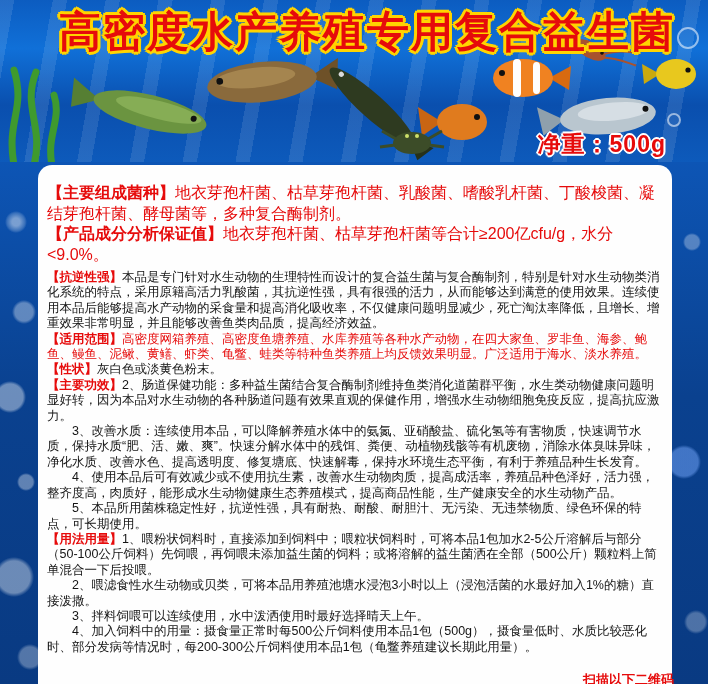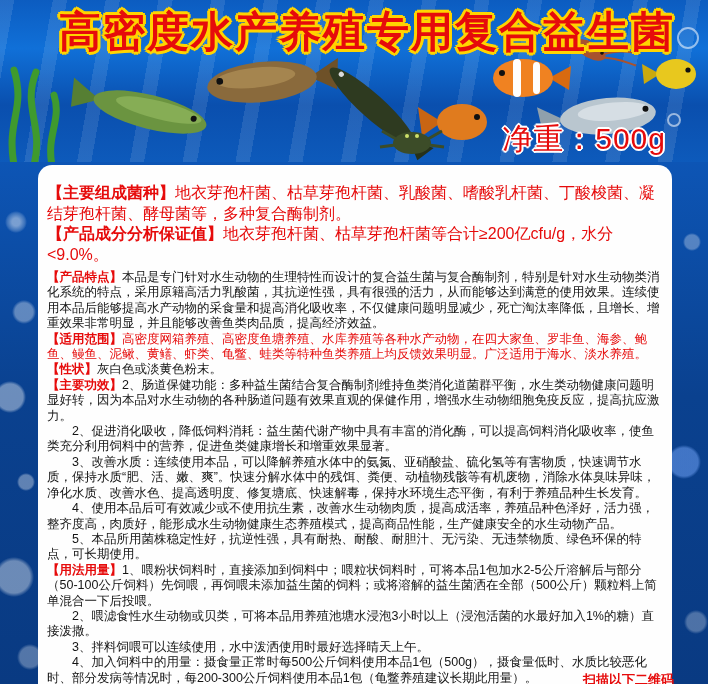--- a/index.html
+++ b/index.html
@@ -10,21 +10,21 @@
   .banner{position:absolute;top:0;left:0;width:708px;height:162px;overflow:hidden;
     background:linear-gradient(180deg,#0c5cc0 0%,#1070d8 30%,#0a4fae 65%,#0d5abb 100%);}
   .banner .rays{position:absolute;inset:0;
     background:repeating-linear-gradient(100deg,rgba(255,255,255,.10) 0 14px,rgba(255,255,255,0) 14px 52px);}
   .banner svg{position:absolute;top:0;left:0;z-index:1;}
   .title{position:absolute;top:4px;left:13px;width:100%;z-index:2;margin:0;
     text-align:center;font-size:42px;font-weight:bold;letter-spacing:2px;color:#e60b0b;
     text-shadow:-3px 0 #ffd400,3px 0 #ffd400,0 -3px #ffd400,0 3px #ffd400,
       -2px -2px #ffd400,2px -2px #ffd400,-2px 2px #ffd400,2px 2px #ffd400;}
   .net-weight{position:absolute;right:42px;bottom:2px;z-index:3;
-    font-size:30px;font-weight:normal;color:#e60b0b;letter-spacing:1px;
+    font-size:23px;font-weight:bold;color:#e60b0b;letter-spacing:1px;
     text-shadow:-2px 0 #fff,2px 0 #fff,0 -2px #fff,0 2px #fff,
       -1px -1px #fff,1px -1px #fff,-1px 1px #fff,1px 1px #fff;}
 
   
   .content{position:absolute;top:162px;left:0;width:708px;height:522px;
     background:
       radial-gradient(circle at 16px 60px, rgba(255,255,255,.45) 0 4px, rgba(255,255,255,.18) 9px, transparent 11px),
       radial-gradient(circle at 24px 150px, rgba(255,255,255,.35) 0 9px, transparent 12px),
       radial-gradient(circle at 10px 235px, rgba(255,255,255,.4) 0 13px, transparent 16px),
       radial-gradient(circle at 26px 320px, rgba(255,255,255,.35) 0 7px, transparent 9px),
@@ -146,28 +146,27 @@
   <div class="content">
     <div class="panel">
 
       <p class="t1"><span class="hdr">【主要组成菌种】</span><span class="red">地衣芽孢杆菌、枯草芽孢杆菌、乳酸菌、嗜酸乳杆菌、丁酸梭菌、凝结芽孢杆菌、酵母菌等，多种复合酶制剂。</span></p>
 
 
       <p class="t1"><span class="hdr">【产品成分分析保证值】</span><span class="red">地衣芽孢杆菌、枯草芽孢杆菌等合计≥200亿cfu/g，水分&lt;9.0%。</span></p>
 
       <div class="gap"></div>
 
-      <p><span class="hdr">【产品特点】</span><span>本品是专门针对水生动物的生理特性而设计的复合益生菌与复合酶制剂，特别是针对水生动物类消化系统的特点，采用原籍高活力乳酸菌，其抗逆性强，具有很强的活力，从而能够达到满意的使用效果。连续使用本品后能够提高水产动物的采食量和提高消化吸收率，不仅健康问题明显减少，死亡淘汰率降低，且增长、增重效果非常明显，并且能够改善鱼类肉品质，提高经济效益。</span></p>
+      <p><span class="hdr">【抗逆性强】</span><span>本品是专门针对水生动物的生理特性而设计的复合益生菌与复合酶制剂，特别是针对水生动物类消化系统的特点，采用原籍高活力乳酸菌，其抗逆性强，具有很强的活力，从而能够达到满意的使用效果。连续使用本品后能够提高水产动物的采食量和提高消化吸收率，不仅健康问题明显减少，死亡淘汰率降低，且增长、增重效果非常明显，并且能够改善鱼类肉品质，提高经济效益。</span></p>
 
       <p><span class="hdr">【适用范围】</span><span class="red">高密度网箱养殖、高密度鱼塘养殖、水库养殖等各种水产动物，在四大家鱼、罗非鱼、海参、鲍鱼、鳗鱼、泥鳅、黄鳝、虾类、龟鳖、蛙类等特种鱼类养殖上均反馈效果明显。广泛适用于海水、淡水养殖。</span></p>
 
       <p><span class="hdr">【性状】</span><span>灰白色或淡黄色粉末。</span></p>
 
       <p><span class="hdr">【主要功效】</span><span>2、肠道保健功能：多种益生菌结合复合酶制剂维持鱼类消化道菌群平衡，水生类动物健康问题明显好转，因为本品对水生动物的各种肠道问题有效果直观的保健作用，增强水生动物细胞免疫反应，提高抗应激力。</span></p>
-      <p class="num">2、促进消化吸收，降低饲料消耗：益生菌代谢产物中具有丰富的消化酶，可以提高饲料消化吸收率，使鱼类充分利用饲料中的营养，促进鱼类健康增长和增重效果显著。</p>
       <p class="num">3、改善水质：连续使用本品，可以降解养殖水体中的氨氮、亚硝酸盐、硫化氢等有害物质，快速调节水质，保持水质“肥、活、嫩、爽”。快速分解水体中的残饵、粪便、动植物残骸等有机废物，消除水体臭味异味，净化水质、改善水色、提高透明度、修复塘底、快速解毒，保持水环境生态平衡，有利于养殖品种生长发育。</p>
       <p class="num">4、使用本品后可有效减少或不使用抗生素，改善水生动物肉质，提高成活率，养殖品种色泽好，活力强，整齐度高，肉质好，能形成水生动物健康生态养殖模式，提高商品性能，生产健康安全的水生动物产品。</p>
       <p class="num">5、本品所用菌株稳定性好，抗逆性强，具有耐热、耐酸、耐胆汁、无污染、无违禁物质、绿色环保的特点，可长期使用。</p>
 
       <p><span class="hdr">【用法用量】</span><span>1、喂粉状饲料时，直接添加到饲料中；喂粒状饲料时，可将本品1包加水2-5公斤溶解后与部分（50-100公斤饲料）先饲喂，再饲喂未添加益生菌的饲料；或将溶解的益生菌洒在全部（500公斤）颗粒料上简单混合一下后投喂。</span></p>
       <p class="num">2、喂滤食性水生动物或贝类，可将本品用养殖池塘水浸泡3小时以上（浸泡活菌的水最好加入1%的糖）直接泼撒。</p>
       <p class="num">3、拌料饲喂可以连续使用，水中泼洒使用时最好选择晴天上午。</p>
       <p class="num">4、加入饲料中的用量：摄食量正常时每500公斤饲料使用本品1包（500g），摄食量低时、水质比较恶化时、部分发病等情况时，每200-300公斤饲料使用本品1包（龟鳖养殖建议长期此用量）。</p>
 
     </div>

